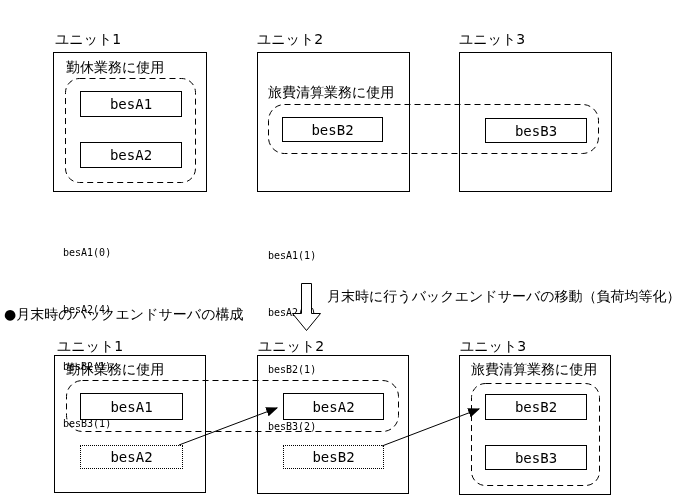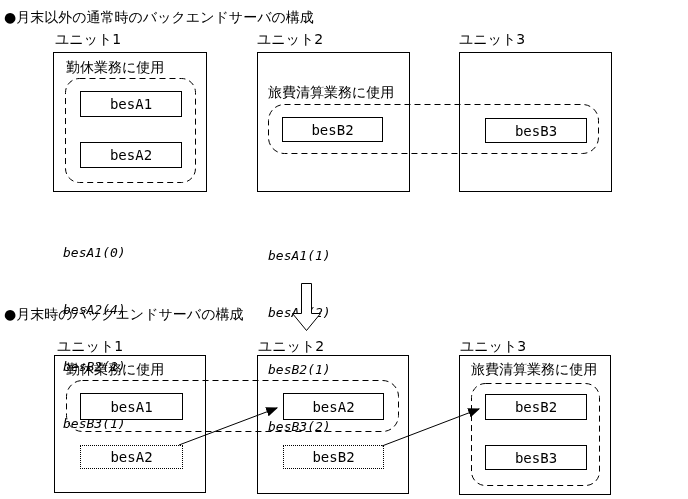--- a/index.html
+++ b/index.html
@@ -15,29 +15,28 @@
   .bes{
     border:1px solid #000;background:#fff;box-sizing:border-box;
     display:flex;align-items:center;justify-content:center;
     font-family:"DejaVu Sans Mono",monospace;font-size:14px;
   }
   .bes-ghost{
     border:1px dotted #000;background:#fff;box-sizing:border-box;
     display:flex;align-items:center;justify-content:center;
     font-family:"DejaVu Sans Mono",monospace;font-size:14px;
   }
-  .load-list{font-family:"DejaVu Sans Mono",monospace;font-size:13px;line-height:19px;white-space:pre;font-style:italic;}
+  .load-list{font-family:"DejaVu Sans Mono",monospace;font-size:10px;line-height:19px;white-space:pre;}
   svg.overlay{position:absolute;left:0;top:0;pointer-events:none;}
 </style>
 </head>
 <body>
 
 <div class="canvas">
 
-  <div class="abs title" style="left:4px;top:9px;">●月末以外の通常時のバックエンドサーバの構成</div>
 
   <div class="abs unit-label" style="left:55px;top:31px;">ユニット1</div>
   <div class="abs unit-label" style="left:257px;top:31px;">ユニット2</div>
   <div class="abs unit-label" style="left:459px;top:31px;">ユニット3</div>
 
   <div class="abs unit-box" style="left:53px;top:52px;width:154px;height:140px;"></div>
   <div class="abs unit-box" style="left:257px;top:52px;width:153px;height:140px;"></div>
   <div class="abs unit-box" style="left:459px;top:52px;width:153px;height:140px;"></div>
 
   <div class="abs jp" style="left:66px;top:59px;">勤休業務に使用</div>
@@ -54,20 +53,21 @@
     <div>besB2(1)</div>
     <div>besB3(1)</div>
   </div>
   <div class="abs load-list" style="left:268px;top:208px;">
     <div>besA1(1)</div>
     <div>besA2(2)</div>
     <div>besB2(1)</div>
     <div>besB3(2)</div>
   </div>
 
+  <div class="abs jp" style="left:327px;top:288px;">月末時に行うバックエンドサーバの移動（負荷均等化）</div>
 
   <div class="abs title" style="left:4px;top:306px;">●月末時のバックエンドサーバの構成</div>
 
   <div class="abs unit-label" style="left:57px;top:338px;">ユニット1</div>
   <div class="abs unit-label" style="left:258px;top:338px;">ユニット2</div>
   <div class="abs unit-label" style="left:460px;top:338px;">ユニット3</div>
 
   <div class="abs unit-box" style="left:54px;top:355px;width:152px;height:138px;"></div>
   <div class="abs unit-box" style="left:257px;top:355px;width:152px;height:139px;"></div>
   <div class="abs unit-box" style="left:459px;top:355px;width:152px;height:140px;"></div>

